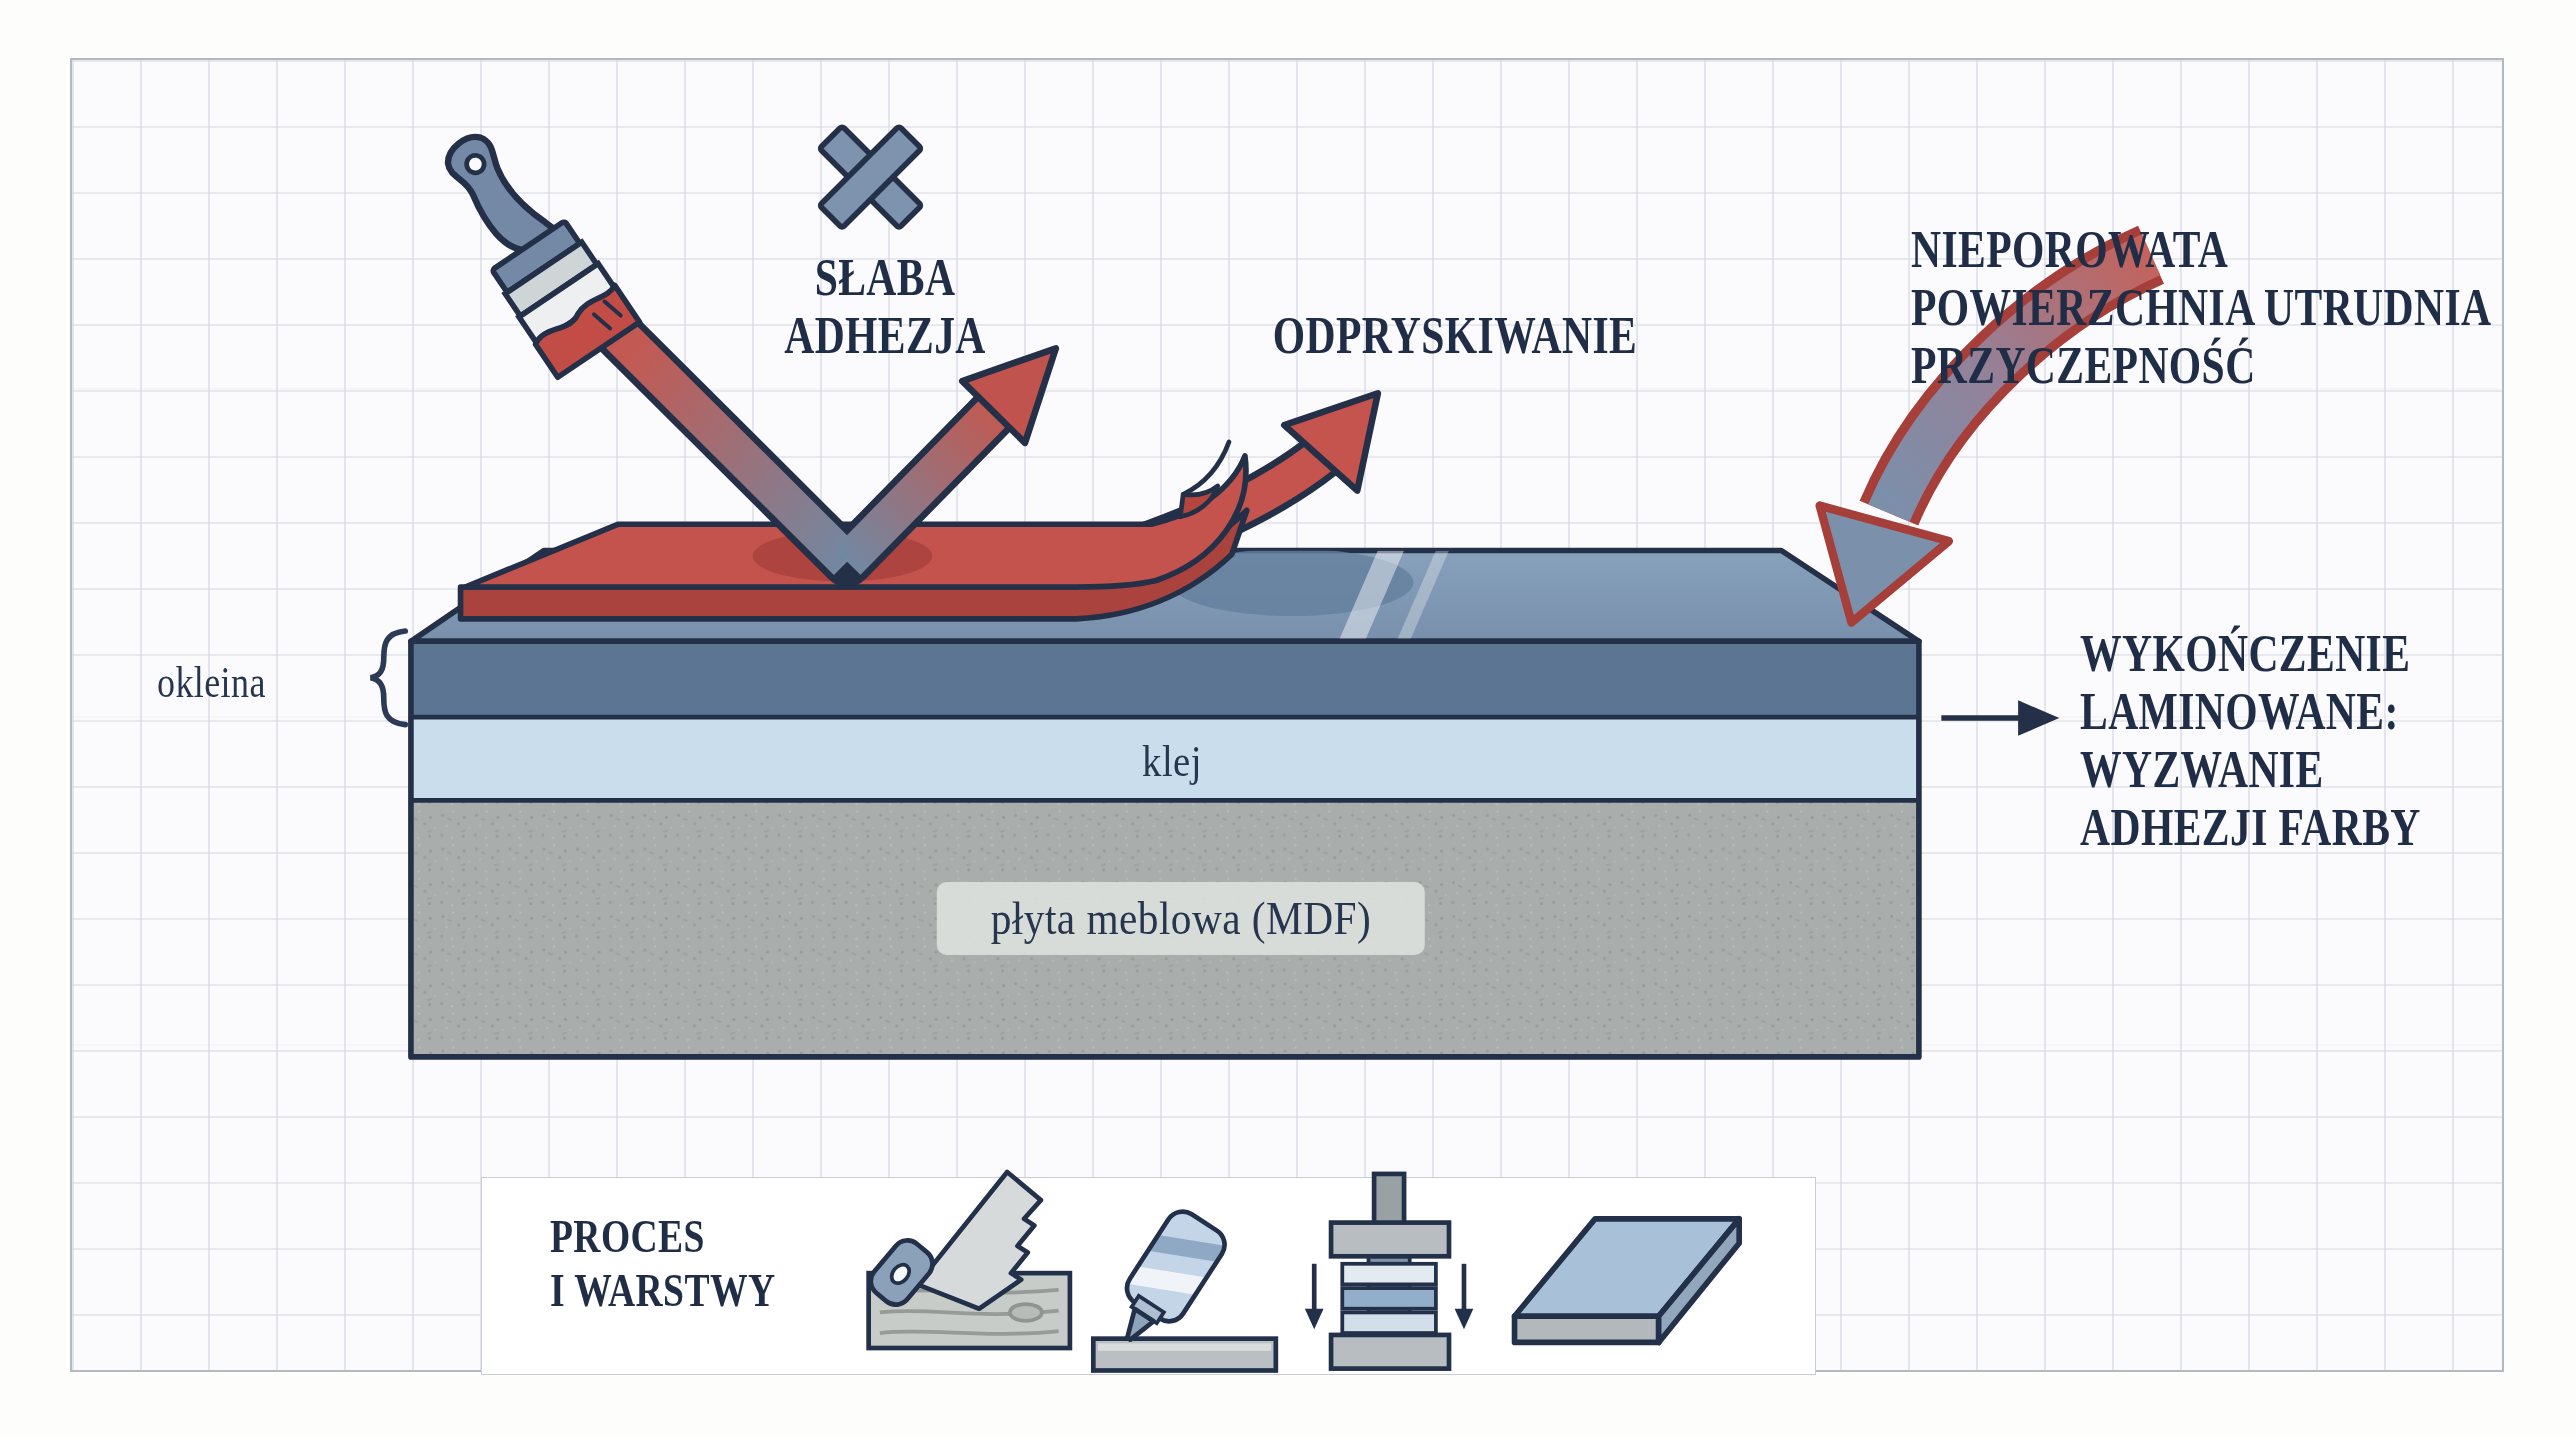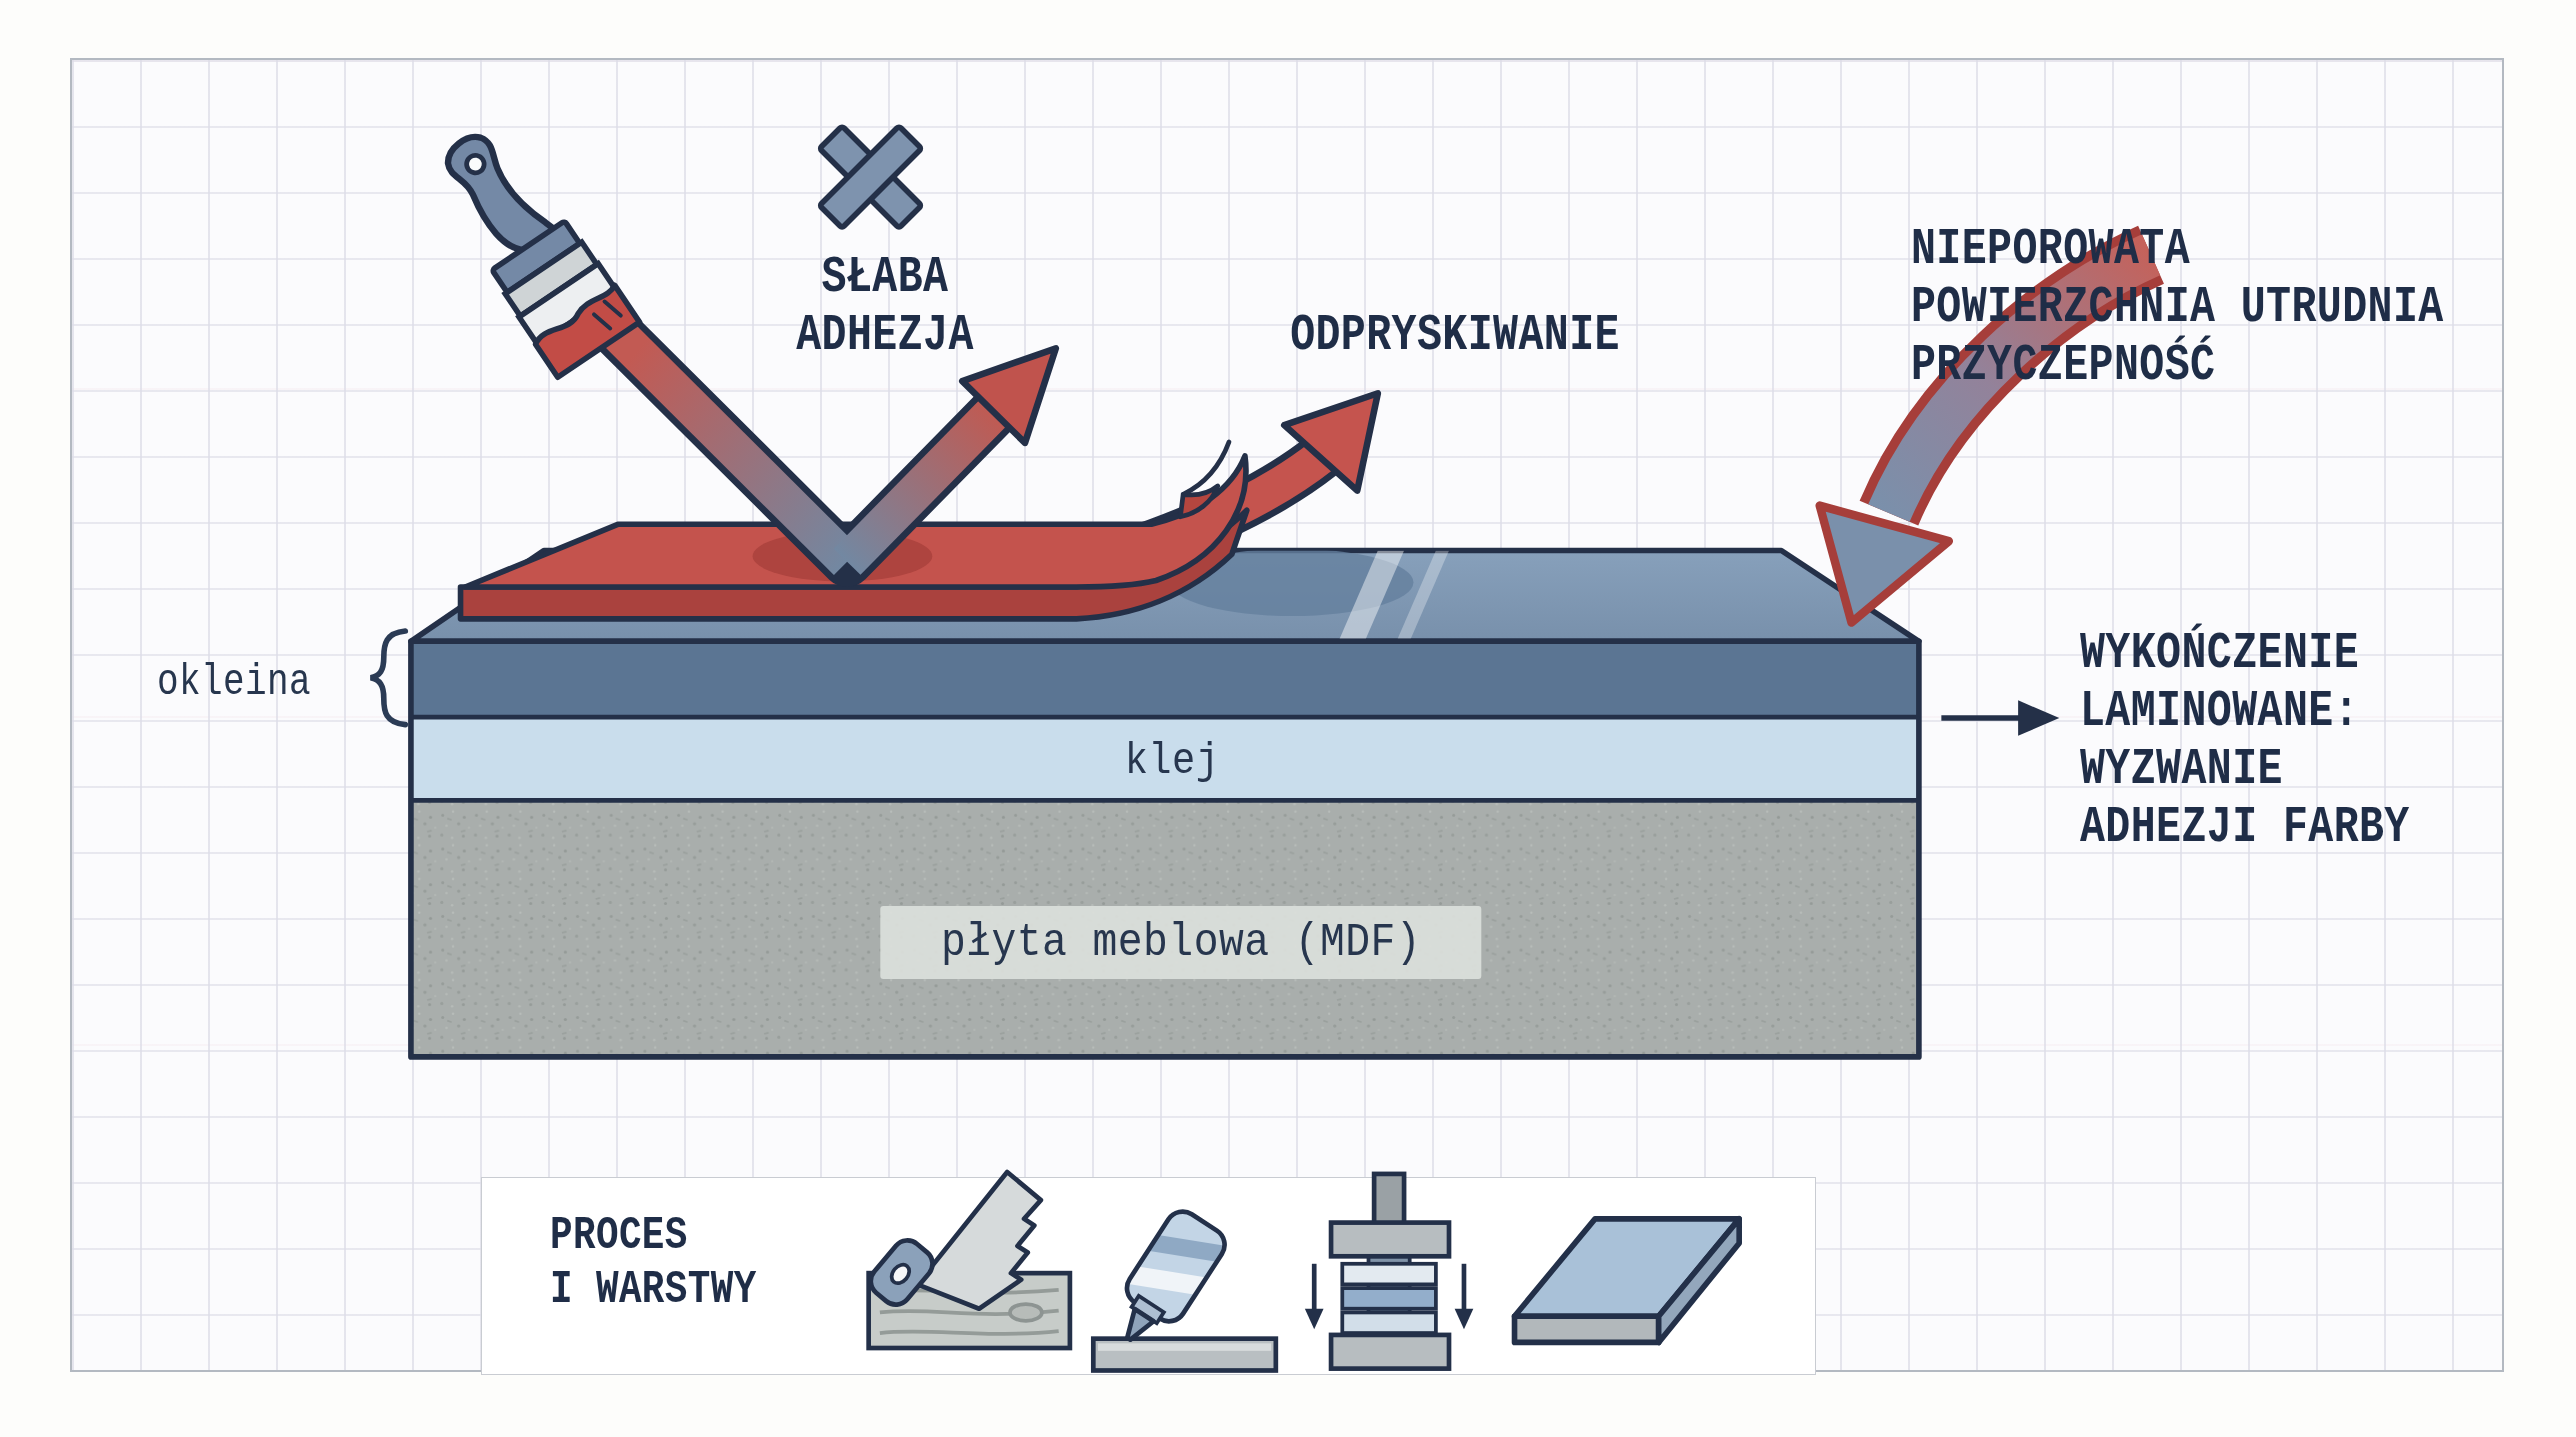--- a/index.html
+++ b/index.html
@@ -1,19 +1,19 @@
 <!DOCTYPE html>
 <html style="font-size:15px"><head>
 <meta charset="utf-8">
 <style>
   html,body{margin:0;padding:0;background:#ffffff;}
   #canvas{
     position:relative; width:2576px; height:1438px; overflow:hidden;
     background:#fdfdfb;
-    font-family:Liberation Mono, monospace;
+    font-family:Liberation Serif, serif;
     color:#1f2d47;
   }
   
   #frame{
     position:absolute; left:70px; top:58px; width:2430px; height:1310px;
     border:2.8px solid #b3b9c1;
     background:
       linear-gradient(to right, rgba(221,221,232,.75) 1.9px, transparent 1.9px),
       linear-gradient(to bottom, rgba(221,221,232,.65) 1.9px, transparent 1.9px),
       linear-gradient(to bottom, rgba(242,226,230,.28) 1.9px, transparent 1.9px),
@@ -28,22 +28,22 @@
   }
   #art{ position:absolute; left:0; top:0; z-index:2; }
   .label{ position:absolute; z-index:3; white-space:nowrap; }
   .h{ font-weight:700; font-size:52px; line-height:58px; letter-spacing:0.5px; color:#1f2d47; }
   .b{ font-weight:400; font-size:45px; line-height:51px; letter-spacing:0.5px; color:#27364e; }
   .condL{ transform:scaleX(.8); transform-origin:left top; }
   .condC{ transform:translateX(-50%) scaleX(.8); }
   .condCb{ transform:translateX(-50%) scaleX(.86); }
   .center{ text-align:center; }
   #lbl-plyta-box{
-    position:absolute; left:1181px; top:906px; z-index:3;
-    background:rgba(219,223,219,.92); border-radius:3px;
+    position:absolute; left:1181px; top:882px; z-index:3;
+    background:rgba(219,223,219,.92); border-radius:10px;
     padding:11.2px 28px; transform:translateX(-50%);
   }
   #lbl-plyta-box .b{ display:inline-block; transform:scaleX(.88); transform-origin:center; font-size:47px;}
   #lbl-proces{ font-size:47px; line-height:54px; }
 </style>
 </head>
 <body>
 
 <div id="canvas">
   <div id="frame"></div>

